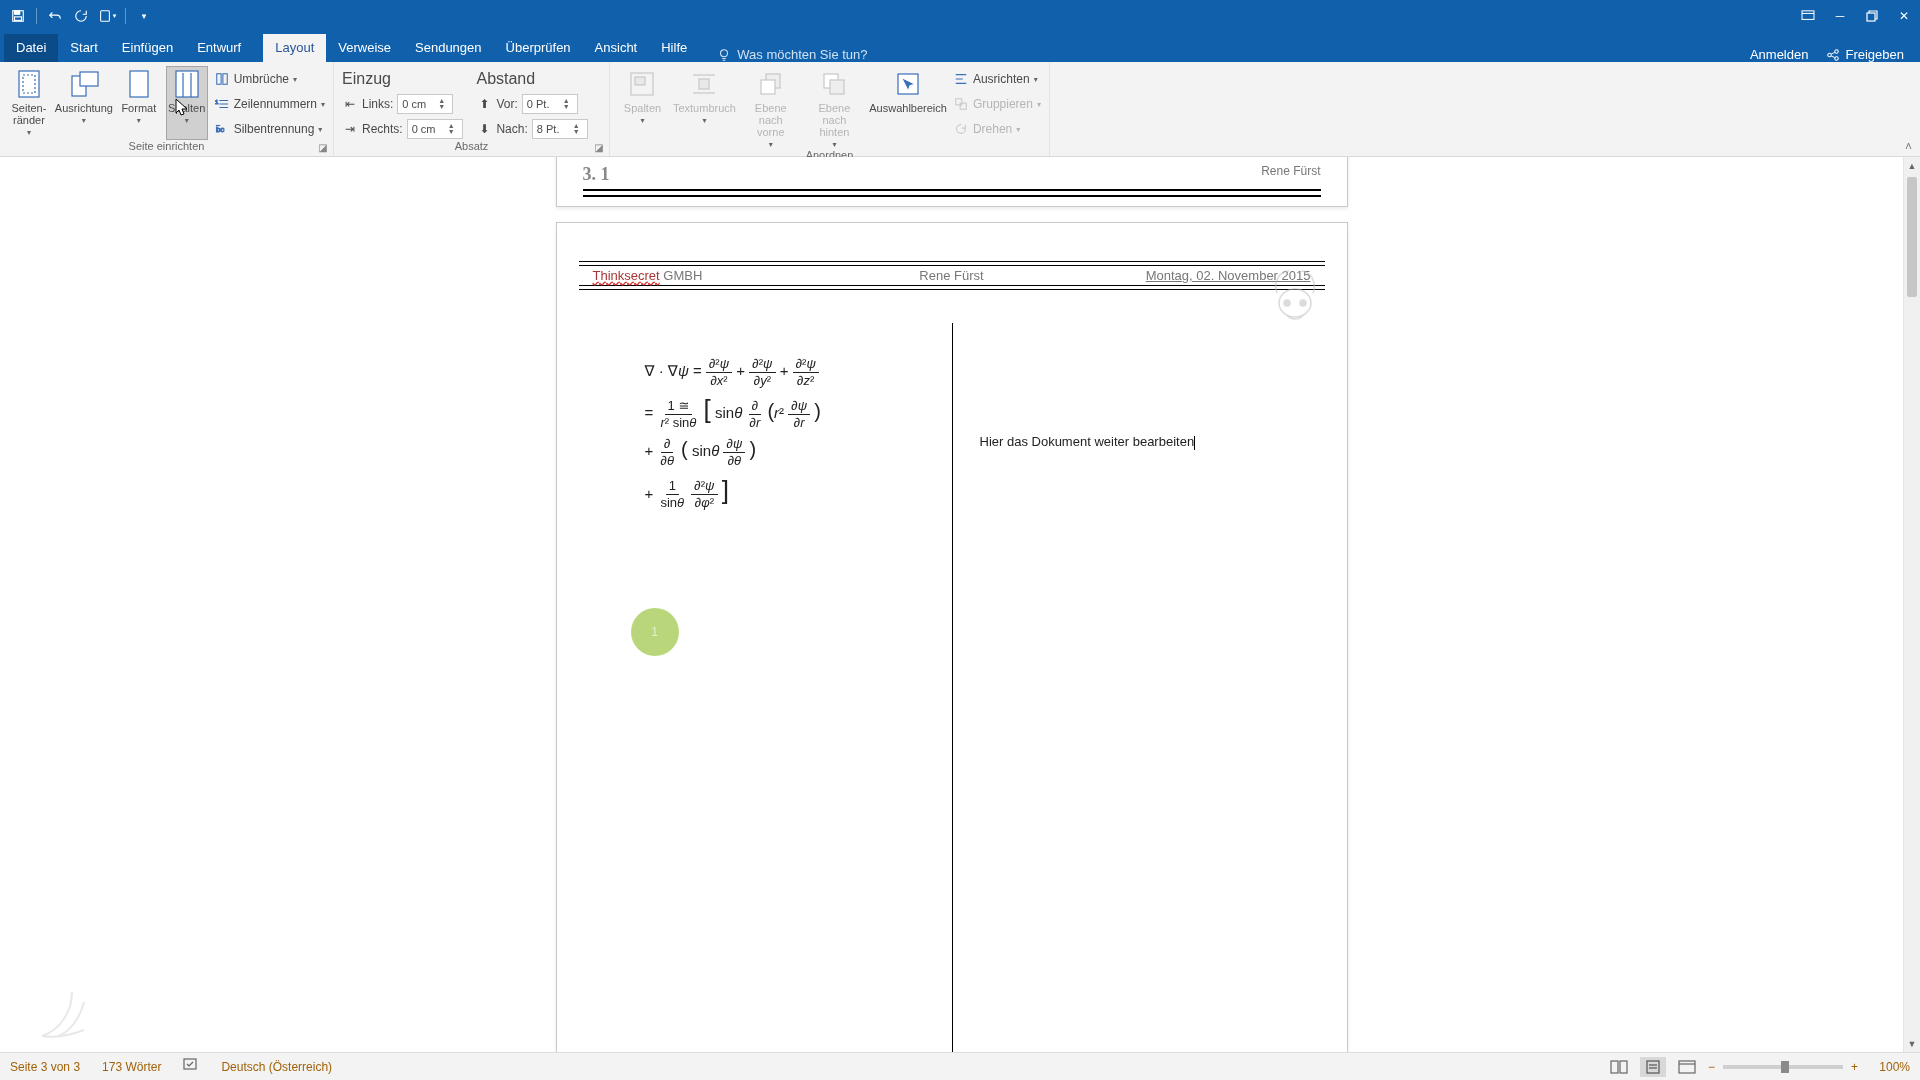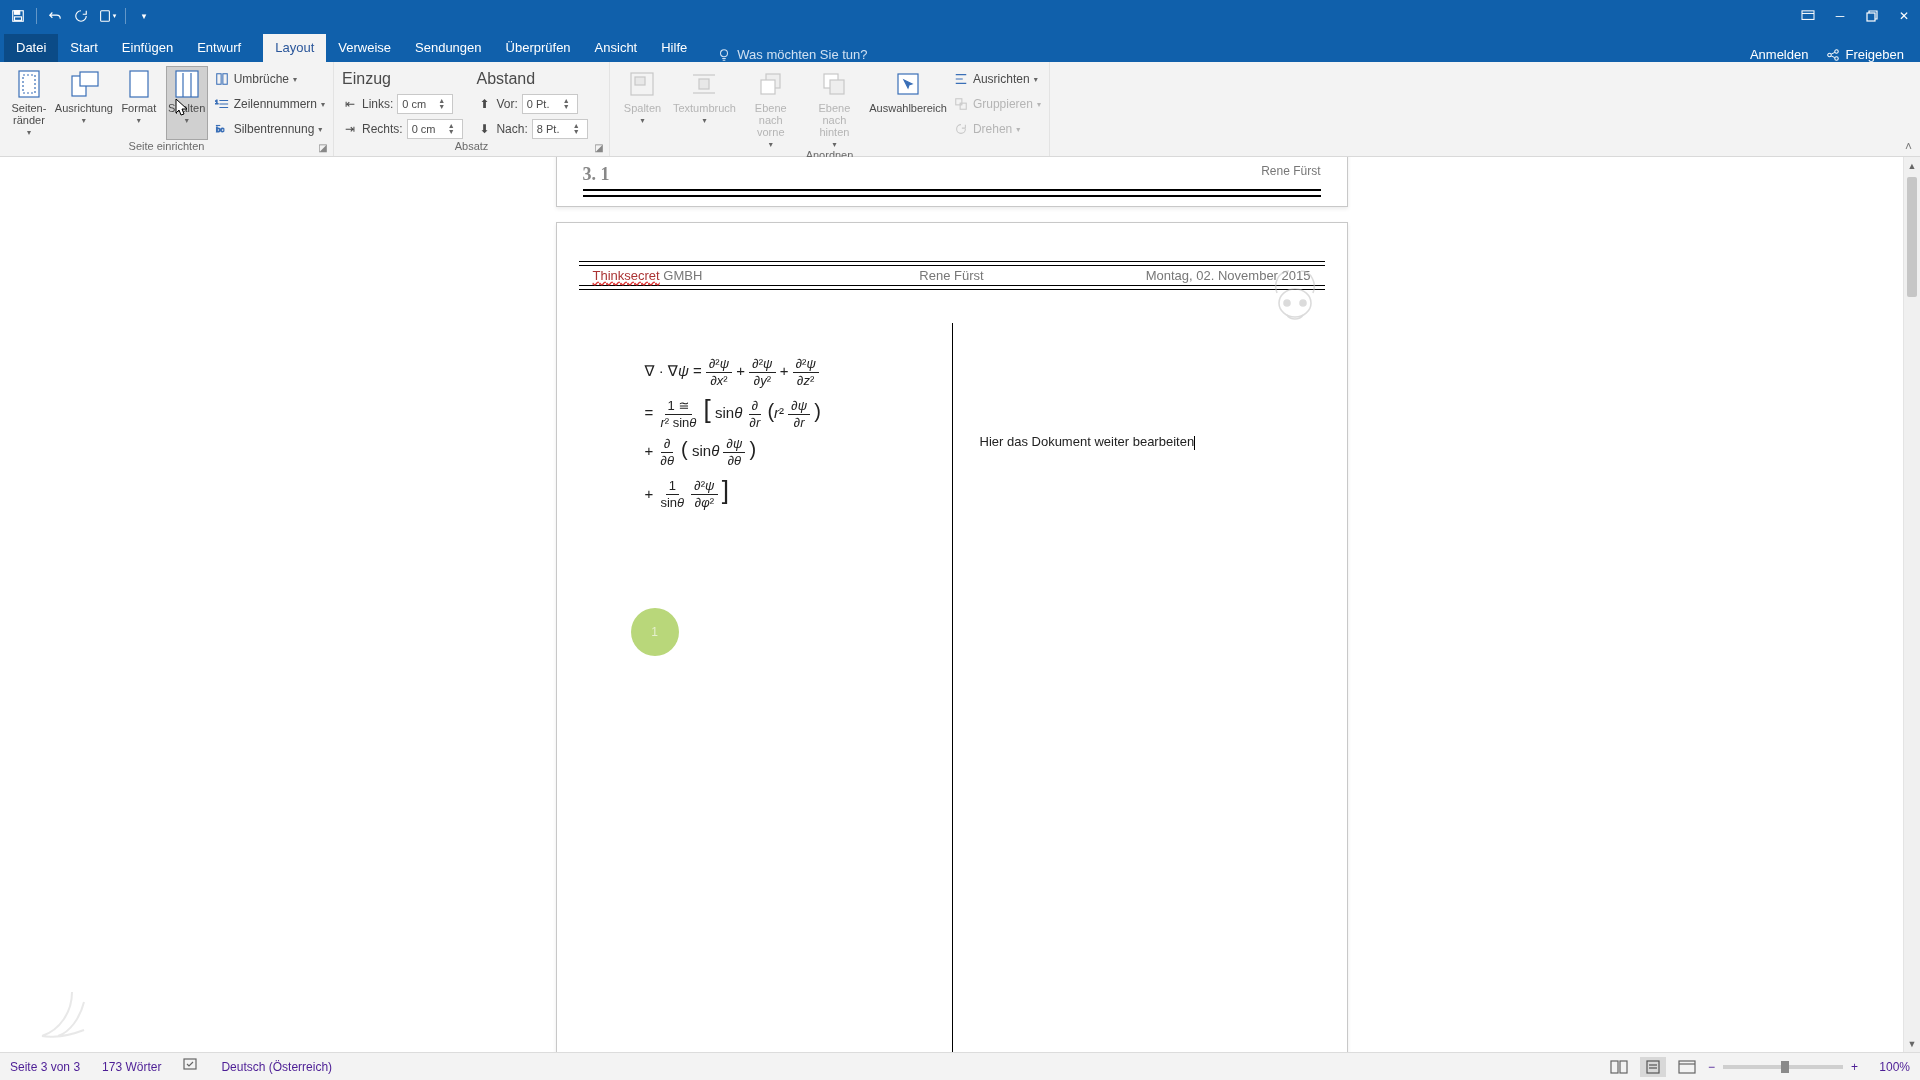--- a/index.html
+++ b/index.html
@@ -60,21 +60,21 @@
 
 
 .page.prev { top: -30px; height: 80px; padding: 36px 26px 0; }
 .prev .hdrline { border-bottom: 2px solid #000; font-size: 12px; color: #777; display: flex; justify-content: space-between; padding-bottom: 2px; }
 .prev .title31 { font-size: 18px; color: #888; font-weight: bold; margin-bottom: 2px; font-family: Georgia, serif; }
 
 
 .page.cur { top: 65px; height: 1020px; }
 .cur .outerborder { margin: 38px 22px 0; border: 1.5px solid #000; border-left: none; border-right: none; padding: 3px 0; }
 .cur .hdr { border-top: 1px solid #000; border-bottom: 1px solid #000; display: flex; font-size: 13px; color: #777; padding: 2px 14px; font-family: Georgia, serif; }
-.cur .hdr .l { flex: 1; } .cur .hdr .c { flex: 1; text-align: center; } .cur .hdr .r { flex: 1; text-align: right; }
+.cur .hdr .l { flex: 1; } .cur .hdr .c { flex: 1; text-align: center; } .cur .hdr .r { flex: 1; text-align: right; text-decoration: underline; }
 .cur .hdr .l u { color: #a33; text-decoration: underline wavy #d33; }
 .cur .mascot { position: absolute; right: 20px; top: 36px; width: 64px; height: 64px; opacity: .55; }
 
 .cur .cols { display: flex; padding: 60px 48px 0; gap: 0; }
 .cur .col { width: 50%; position: relative; }
 .cur .colsep { position: absolute; left: 50%; top: 100px; bottom: 140px; border-left: 1px solid #000; }
 
 .cur .equation { font-family: "Cambria Math","Times New Roman",serif; font-size: 15px; line-height: 1.2; color: #222; padding-left: 40px; }
 .cur .equation .ln { margin: 6px 0; white-space: nowrap; }
 .frac { display: inline-flex; flex-direction: column; align-items: center; vertical-align: middle; font-size: 13px; }
@@ -87,21 +87,21 @@
 
 .greenblob { position: absolute; left: 26px; top: 258px; width: 48px; height: 48px; background: #b9d77a; border-radius: 50%; filter: blur(.5px); display: flex; align-items: center; justify-content: center; font-size: 12px; color: #e5efcd; }
 
 
 .wm { position: absolute; left: 30px; bottom: 32px; width: 80px; height: 70px; opacity: .6; }
 
 
 .fake-cursor { position: absolute; left: 175px; top: 98px; width: 14px; height: 20px; z-index: 50; pointer-events: none; }
 
 
-.status { position: absolute; left: 0; right: 0; bottom: 0; height: 28px; background: #f3f3f3; border-top: 1px solid #dcdcdc; display: flex; align-items: center; font-size: 12px; color: #4c1d95; padding: 0 10px; gap: 22px; }
+.status { position: absolute; left: 0; right: 0; bottom: 0; height: 28px; background: #f3f3f3; border-top: 1px solid #dcdcdc; display: flex; align-items: center; font-size: 12px; color: #a16207; padding: 0 10px; gap: 22px; }
 .status .views { margin-left: auto; display: flex; align-items: center; gap: 8px; }
 .status .vb { width: 26px; height: 20px; display: flex; align-items: center; justify-content: center; cursor: pointer; color: #666; }
 .status .vb.active { background: #d8d8d8; }
 .status .zoom { display: flex; align-items: center; gap: 8px; }
 .status .slider { width: 120px; height: 4px; background: #cfcfcf; position: relative; }
 .status .slider .knob { position: absolute; top: -4px; left: 58px; width: 8px; height: 12px; background: #8a8a8a; }
 </style>
 </head>
 <body>
 

